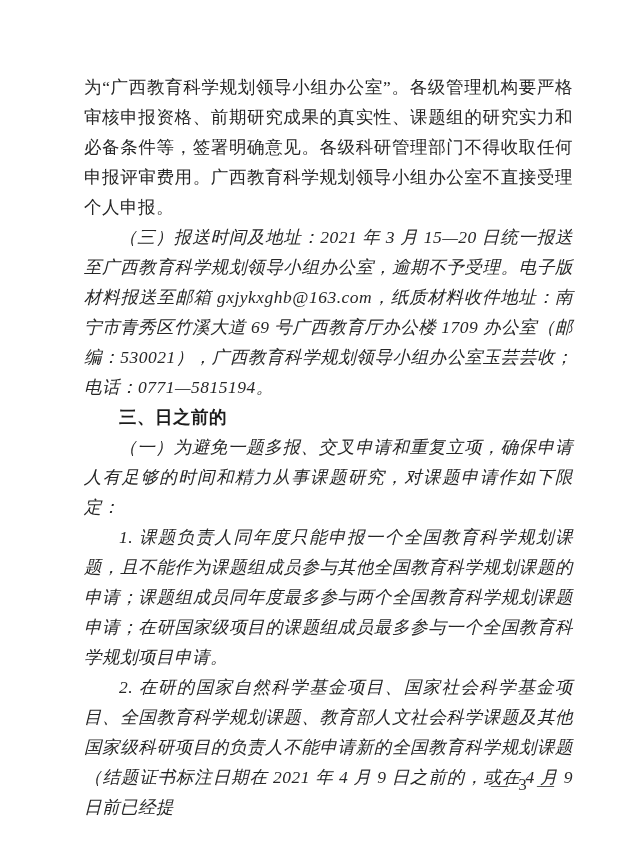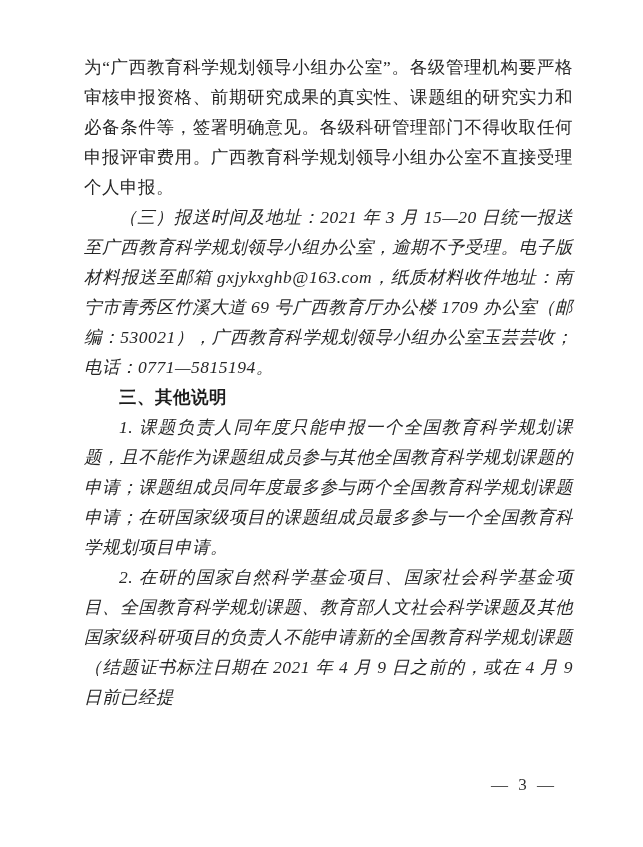--- a/index.html
+++ b/index.html
@@ -12,21 +12,21 @@
     width: 643px;
     height: 847px;
     background: #ffffff;
     overflow: hidden;
     font-family: "Liberation Serif", "DejaVu Serif", serif;
     color: #262626;
   }
   .content {
     position: absolute;
     left: 84px;
-    top: 52px;
+    top: 72px;
     width: 489px;
     font-size: 17.5px;
     line-height: 30px;
     text-align: justify;
     letter-spacing: 0.5px;
   }
   .para {
     margin: 0;
     padding: 0;
     text-indent: 0;
@@ -56,18 +56,19 @@
     white-space: pre;
   }
 </style>
 </head>
 <body>
 
 <div class="page">
   <div class="content">
     <p class="para">为“广西教育科学规划领导小组办公室”。各级管理机构要严格审核申报资格、前期研究成果的真实性、课题组的研究实力和必备条件等，签署明确意见。各级科研管理部门不得收取任何申报评审费用。广西教育科学规划领导小组办公室不直接受理个人申报。</p>
     <p class="para indent">（三）报送时间及地址：2021 年 3 月 15—20 日统一报送至广西教育科学规划领导小组办公室，逾期不予受理。电子版材料报送至邮箱 gxjykxghb@163.com，纸质材料收件地址：南宁市青秀区竹溪大道 69 号广西教育厅办公楼 1709 办公室（邮编：530021），广西教育科学规划领导小组办公室玉芸芸收；电话：0771—5815194。</p>
-    <h3 class="section-heading">三、其他说明</h3>
+    <h3 class="section-heading">三、日之前的</h3>
+    <p class="para indent">（一）为避免一题多报、交叉申请和重复立项，确保申请人有足够的时间和精力从事课题研究，对课题申请作如下限定：</p>
     <p class="para indent">1. 课题负责人同年度只能申报一个全国教育科学规划课题，且不能作为课题组成员参与其他全国教育科学规划课题的申请；课题组成员同年度最多参与两个全国教育科学规划课题申请；在研国家级项目的课题组成员最多参与一个全国教育科学规划项目申请。</p>
     <p class="para indent">2. 在研的国家自然科学基金项目、国家社会科学基金项目、全国教育科学规划课题、教育部人文社会科学课题及其他国家级科研项目的负责人不能申请新的全国教育科学规划课题（结题证书标注日期在 2021 年 4 月 9 日之前的，或在 4 月 9 日前已经提</p>
   </div>
   <div class="page-footer">— 3 —</div>
 </div>
 
 </body></html>

